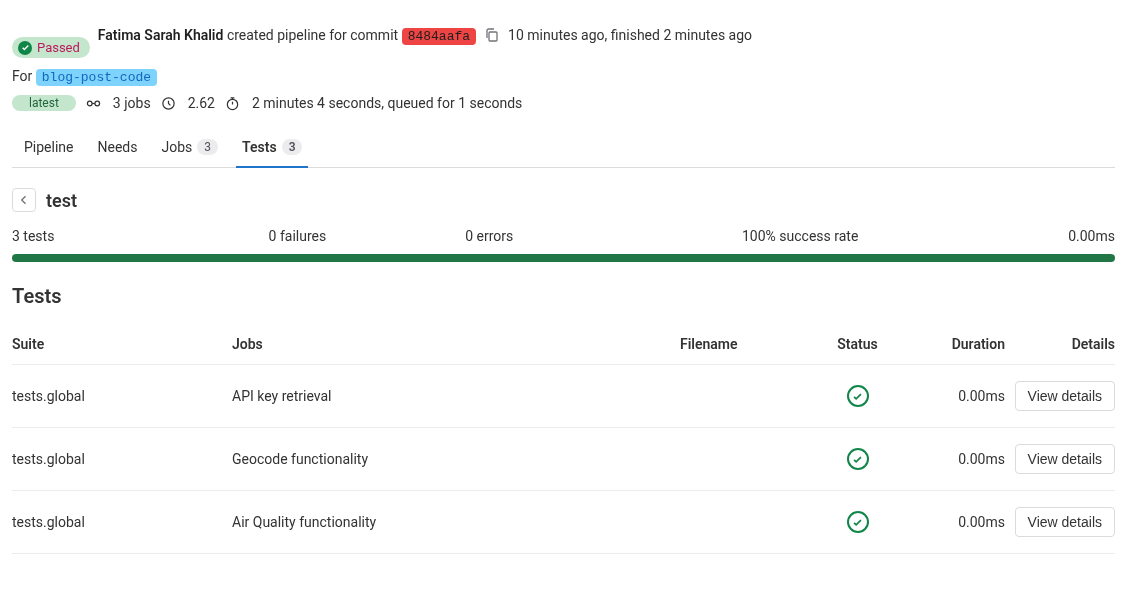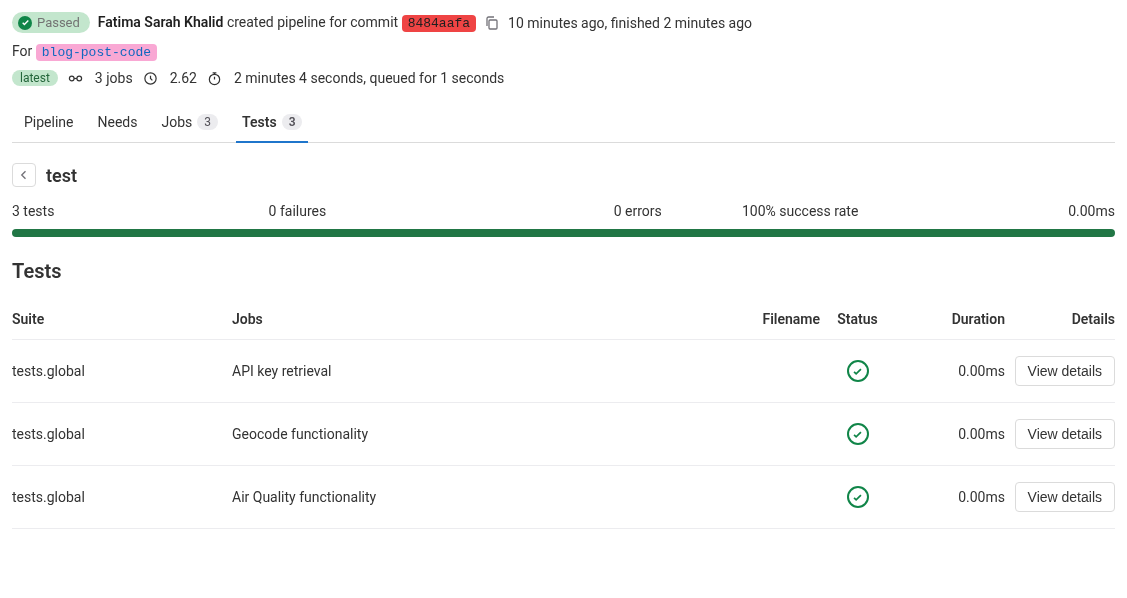--- a/index.html
+++ b/index.html
@@ -18,25 +18,26 @@
       display: flex;
       align-items: center;
       gap: 8px;
       margin-bottom: 10px;
     }
     .badge-passed {
       display: inline-flex;
       align-items: center;
       gap: 5px;
       background: #c3e6cd;
-      color: #737373;
+      color: #be185d;
       padding: 3px 10px 3px 6px;
       border-radius: 12px;
       font-size: 13px;
       font-weight: 400;
+      margin-top: 25px;
     }
     .check-circle {
       width: 14px;
       height: 14px;
       border-radius: 50%;
       background: #108548;
       display: inline-flex;
       align-items: center;
       justify-content: center;
       color: #fff;
@@ -62,36 +63,36 @@
       height: 16px;
       color: #737278;
       cursor: pointer;
     }
     .for-row {
       margin-bottom: 10px;
       color: #333;
     }
     .branch-label {
       font-family: "SFMono-Regular", Consolas, "Liberation Mono", Menlo, monospace;
-      background: #f9a8d4;
+      background: #7dd3fc;
       color: #1068bf;
       padding: 1px 6px;
       border-radius: 4px;
       font-size: 13px;
     }
     .meta-row {
       display: flex;
       align-items: center;
       gap: 10px;
       margin-bottom: 18px;
     }
     .latest-badge {
       background: #c3e6cd;
       color: #24663b;
-      padding: 1px 8px;
+      padding: 1px 17px;
       border-radius: 10px;
       font-size: 12px;
     }
     .meta-item {
       display: inline-flex;
       align-items: center;
       gap: 12px;
       color: #333;
     }
     .meta-icon {
@@ -163,21 +164,21 @@
     .stats-row {
       display: flex;
       margin-bottom: 10px;
       color: #333;
     }
     .stat {
       flex: 1;
     }
     .stat:nth-child(1) { text-align: left; }
     .stat:nth-child(2) { text-align: left; padding-left: 60px;}
-    .stat:nth-child(3) { text-align: right; }
+    .stat:nth-child(3) { text-align: left; }
     .stat:nth-child(4) { text-align: right; padding-right: 60px;}
     .stat:nth-child(5) { text-align: right; }
     .progress-bar {
       height: 8px;
       background: #217645;
       border-radius: 4px;
       margin-bottom: 22px;
     }
     .tests-heading {
       font-size: 20px;
@@ -195,21 +196,21 @@
       color: #333;
     }
     .trow {
       display: flex;
       padding: 16px 0;
       border-bottom: 1px solid #ececef;
       align-items: center;
     }
     .col-suite { width: 220px; }
     .col-name { flex: 1; }
-    .col-filename { width: 140px; text-align: right; }
+    .col-filename { width: 140px; }
     .col-status { width: 75px; text-align: center; }
     .col-duration { width: 110px; text-align: right; }
     .col-details { width: 110px; text-align: right; }
     .status-icon {
       display: inline-flex;
       width: 22px;
       height: 22px;
       border: 2px solid #108548;
       border-radius: 50%;
       align-items: center;

